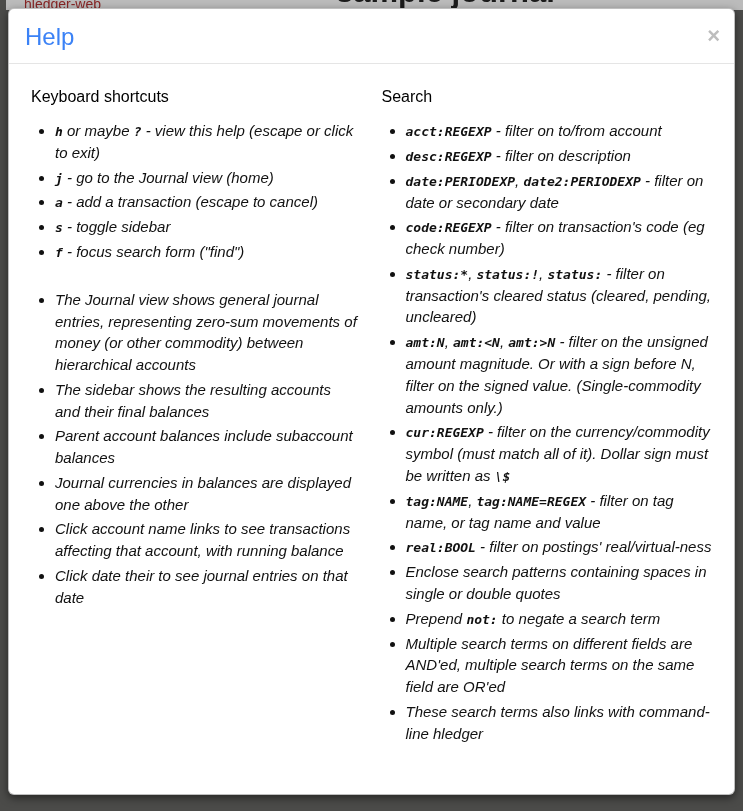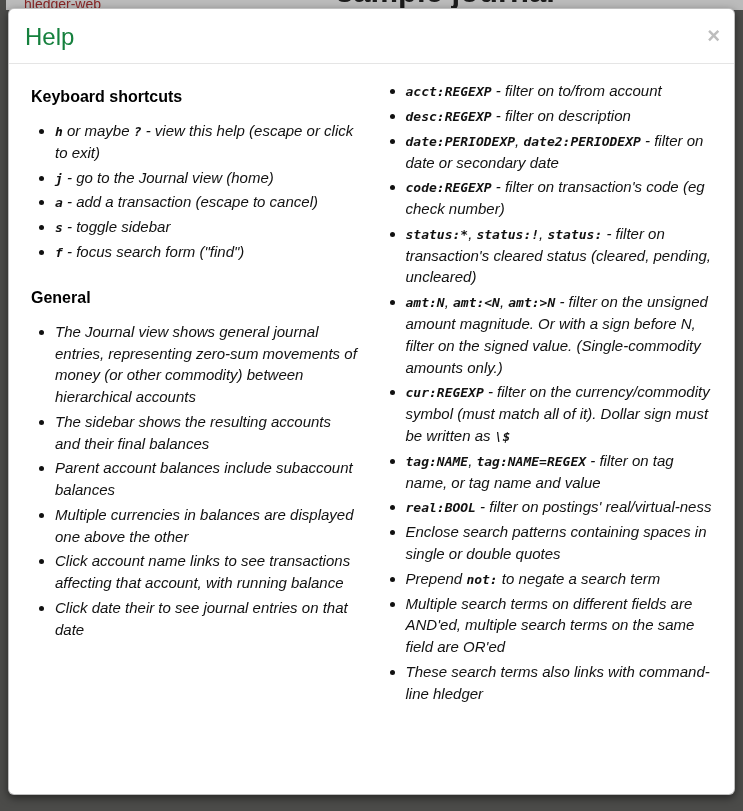--- a/index.html
+++ b/index.html
@@ -49,41 +49,41 @@
   }
   .modal-header {
     position: relative;
     padding: 14px 16px 12px;
     border-bottom: 1px solid #e5e5e5;
   }
   .modal-title {
     margin: 0;
     font-size: 24px;
     font-weight: 500;
-    color: #15803d;
+    color: #3b82f6;
   }
   .close-btn {
     position: absolute; right: 14px; top: 16px;
     background: none; border: none; padding: 0;
     font-size: 22px; line-height: 1;
     color: #bdbdbd; font-weight: bold;
     cursor: pointer;
   }
   .modal-body {
     display: flex;
     padding: 16px 14px 20px 14px;
   }
   .col { flex: 1 1 50%; }
   .col-left  { padding: 0 12px 0 8px; }
   .col-right { padding: 0 2px 0 10px; }
 
   .section-heading {
     margin: 8px 0 14px;
     font-size: 16px;
-    font-weight: 700;
+    font-weight: 400;
     color: #000;
   }
   ul.help-list {
     margin: 0 0 26px;
     padding-left: 24px;
     list-style: disc;
   }
   ul.help-list li {
     margin-bottom: 3px;
     font-size: 15px;
@@ -120,33 +120,33 @@
         <h3 class="section-heading">Keyboard shortcuts</h3>
         <ul class="help-list">
             <li><code class="code-term">h</code> or maybe <code class="code-term">?</code> - view this help (escape or click to exit)</li>
             <li><code class="code-term">j</code> - go to the Journal view (home)</li>
             <li><code class="code-term">a</code> - add a transaction (escape to cancel)</li>
             <li><code class="code-term">s</code> - toggle sidebar</li>
             <li><code class="code-term">f</code> - focus search form ("find")</li>
           </ul>
       </section>
       <section>
-        <h3 class="section-heading">General</h3>
         <ul class="help-list">
             <li>The Journal view shows general journal entries, representing zero-sum movements of money (or other commodity) between hierarchical accounts</li>
             <li>The sidebar shows the resulting accounts and their final balances</li>
             <li>Parent account balances include subaccount balances</li>
-            <li>Multiple currencies in balances are displayed one above the other</li>
+            <li>Journal currencies in balances are displayed one above the other</li>
             <li>Click account name links to see transactions affecting that account, with running balance</li>
             <li>Click date their to see journal entries on that date</li>
           </ul>
       </section>
     </div>
     <div class="col col-right">
       <section>
+        <h3 class="section-heading">Search</h3>
         <ul class="help-list">
             <li><code class="code-term">acct:REGEXP</code> - filter on to/from account</li>
             <li><code class="code-term">desc:REGEXP</code> - filter on description</li>
             <li><code class="code-term">date:PERIODEXP</code>, <code class="code-term">date2:PERIODEXP</code> - filter on date or secondary date</li>
             <li><code class="code-term">code:REGEXP</code> - filter on transaction's code (eg check number)</li>
             <li><code class="code-term">status:*</code>, <code class="code-term">status:!</code>, <code class="code-term">status:</code> - filter on transaction's cleared status (cleared, pending, uncleared)</li>
             <li><code class="code-term">amt:N</code>, <code class="code-term">amt:&lt;N</code>, <code class="code-term">amt:&gt;N</code> - filter on the unsigned amount magnitude. Or with a sign before N, filter on the signed value. (Single-commodity amounts only.)</li>
             <li><code class="code-term">cur:REGEXP</code> - filter on the currency/commodity symbol (must match all of it). Dollar sign must be written as <code class="code-term">\$</code></li>
             <li><code class="code-term">tag:NAME</code>, <code class="code-term">tag:NAME=REGEX</code> - filter on tag name, or tag name and value</li>
             <li><code class="code-term">real:BOOL</code> - filter on postings' real/virtual-ness</li>

